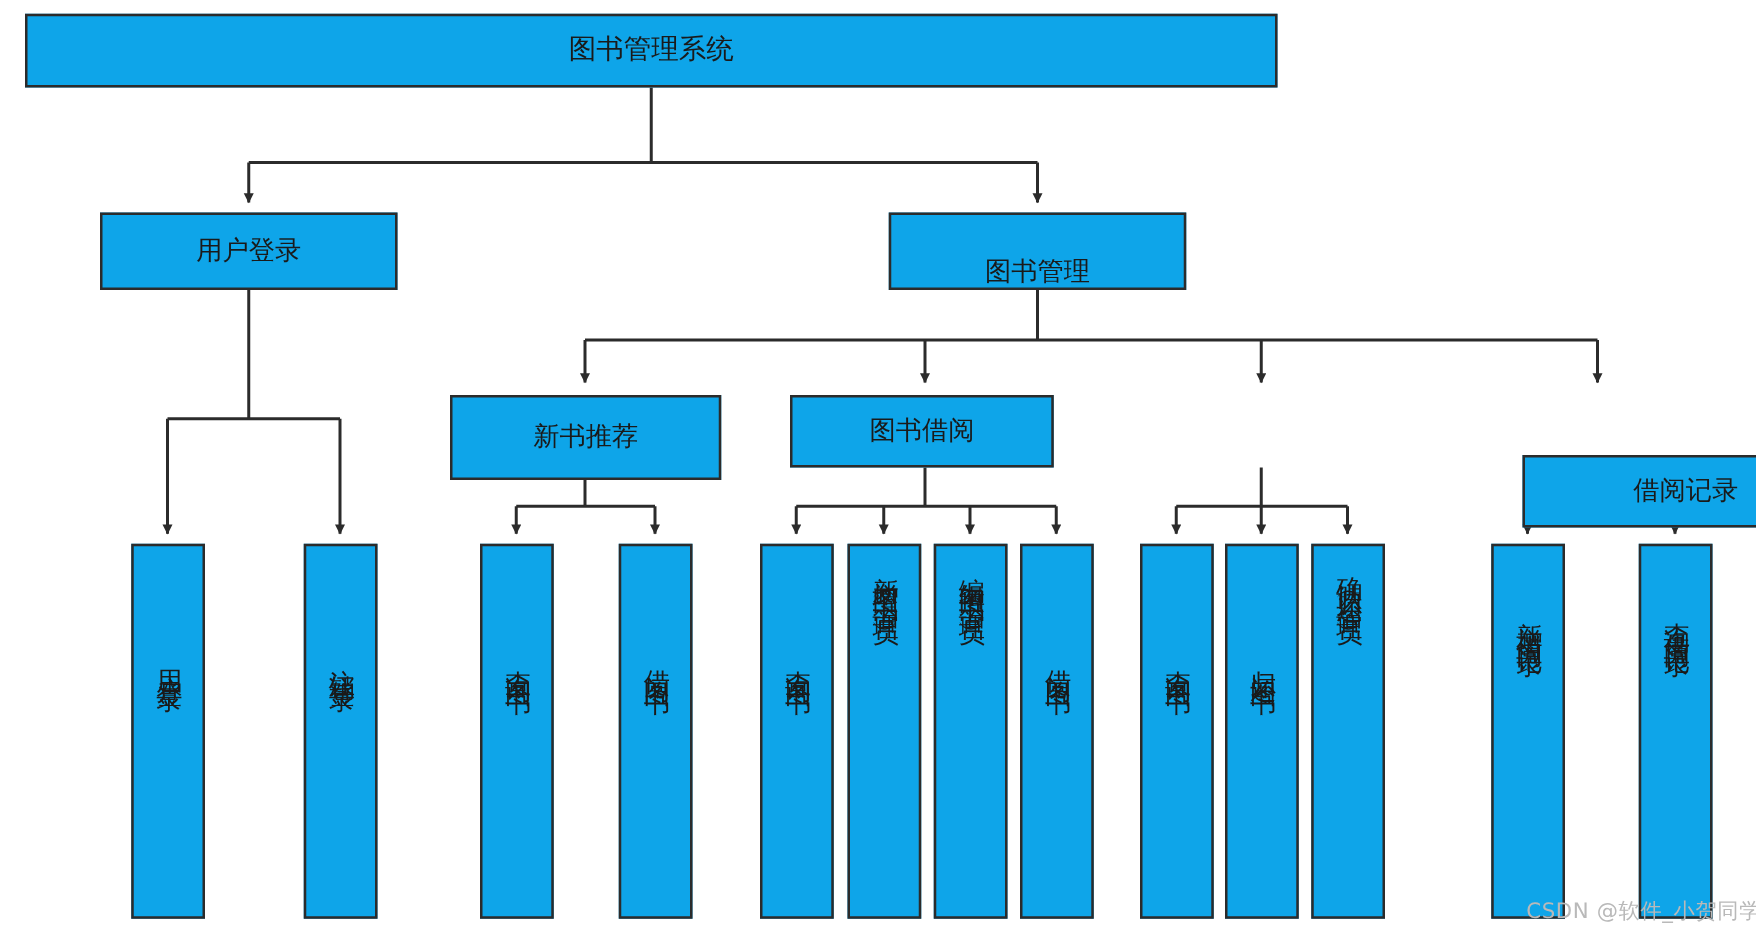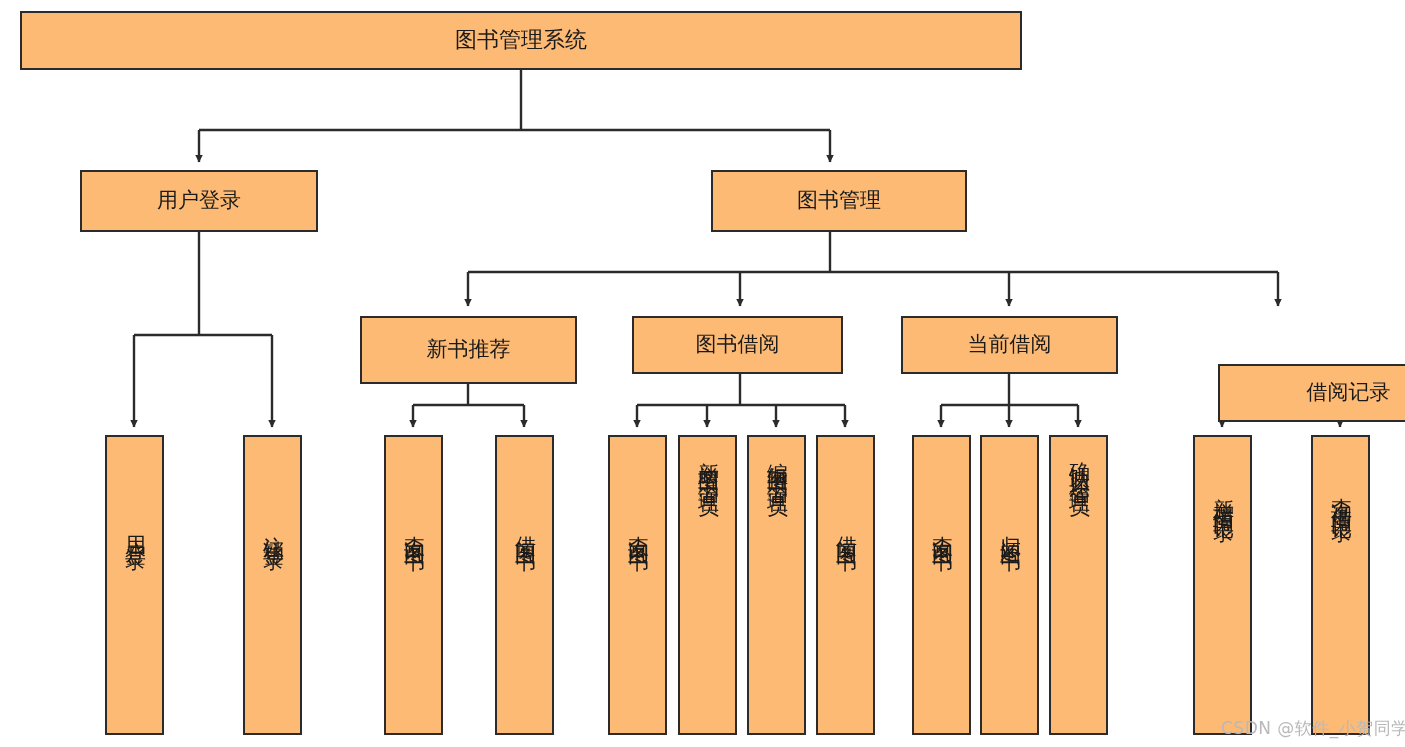--- a/index.html
+++ b/index.html
@@ -22,21 +22,21 @@
     position: absolute;
     left: 0;
     top: 0;
     width: 1405px;
     height: 747px;
     pointer-events: none;
   }
   .node {
     position: absolute;
     box-sizing: border-box;
-    background: #fdba74;
+    background: #0ea5e9;
     border: 2px solid #2b2b2b;
     display: flex;
     align-items: center;
     justify-content: center;
     color: #1a1a1a;
   }
   .node .label {
     display: block;
     text-align: center;
     line-height: 1.12;
@@ -128,33 +128,30 @@
     </g>
   </svg>
 
   <div class="node h root" style="left:20px; top:11px; width:1002px; height:59px;">
     <span class="label">图书管理系统</span>
   </div>
 
   <div class="node h" style="left:80px; top:170px; width:238px; height:62px;">
     <span class="label">用户登录</span>
   </div>
-  <div class="node h" style="left:711px; top:170px; width:256px; height:62px;">
+  <div class="node h" style="left:711px; top:170px; width:238px; height:62px;align-items:flex-end;">
     <span class="label">图书管理</span>
   </div>
 
   <div class="node h" style="left:360px; top:316px; width:217px; height:68px;">
     <span class="label">新书推荐</span>
   </div>
   <div class="node h" style="left:632px; top:316px; width:211px; height:58px;">
     <span class="label">图书借阅</span>
   </div>
-  <div class="node h" style="left:901px; top:316px; width:217px; height:58px;">
-    <span class="label">当前借阅</span>
-  </div>
   <div class="node h" style="left:1218px; top:316px; width:261px; height:58px;margin-top:48px;">
     <span class="label">借阅记录</span>
   </div>
 
   <div class="node v" style="left:105px; top:435px; width:59px; height:300px; padding-top:82px;">
     <span class="label">用户登录</span>
   </div>
   <div class="node v" style="left:243px; top:435px; width:59px; height:300px; padding-top:82px;">
     <span class="label">注销登录</span>
   </div>

